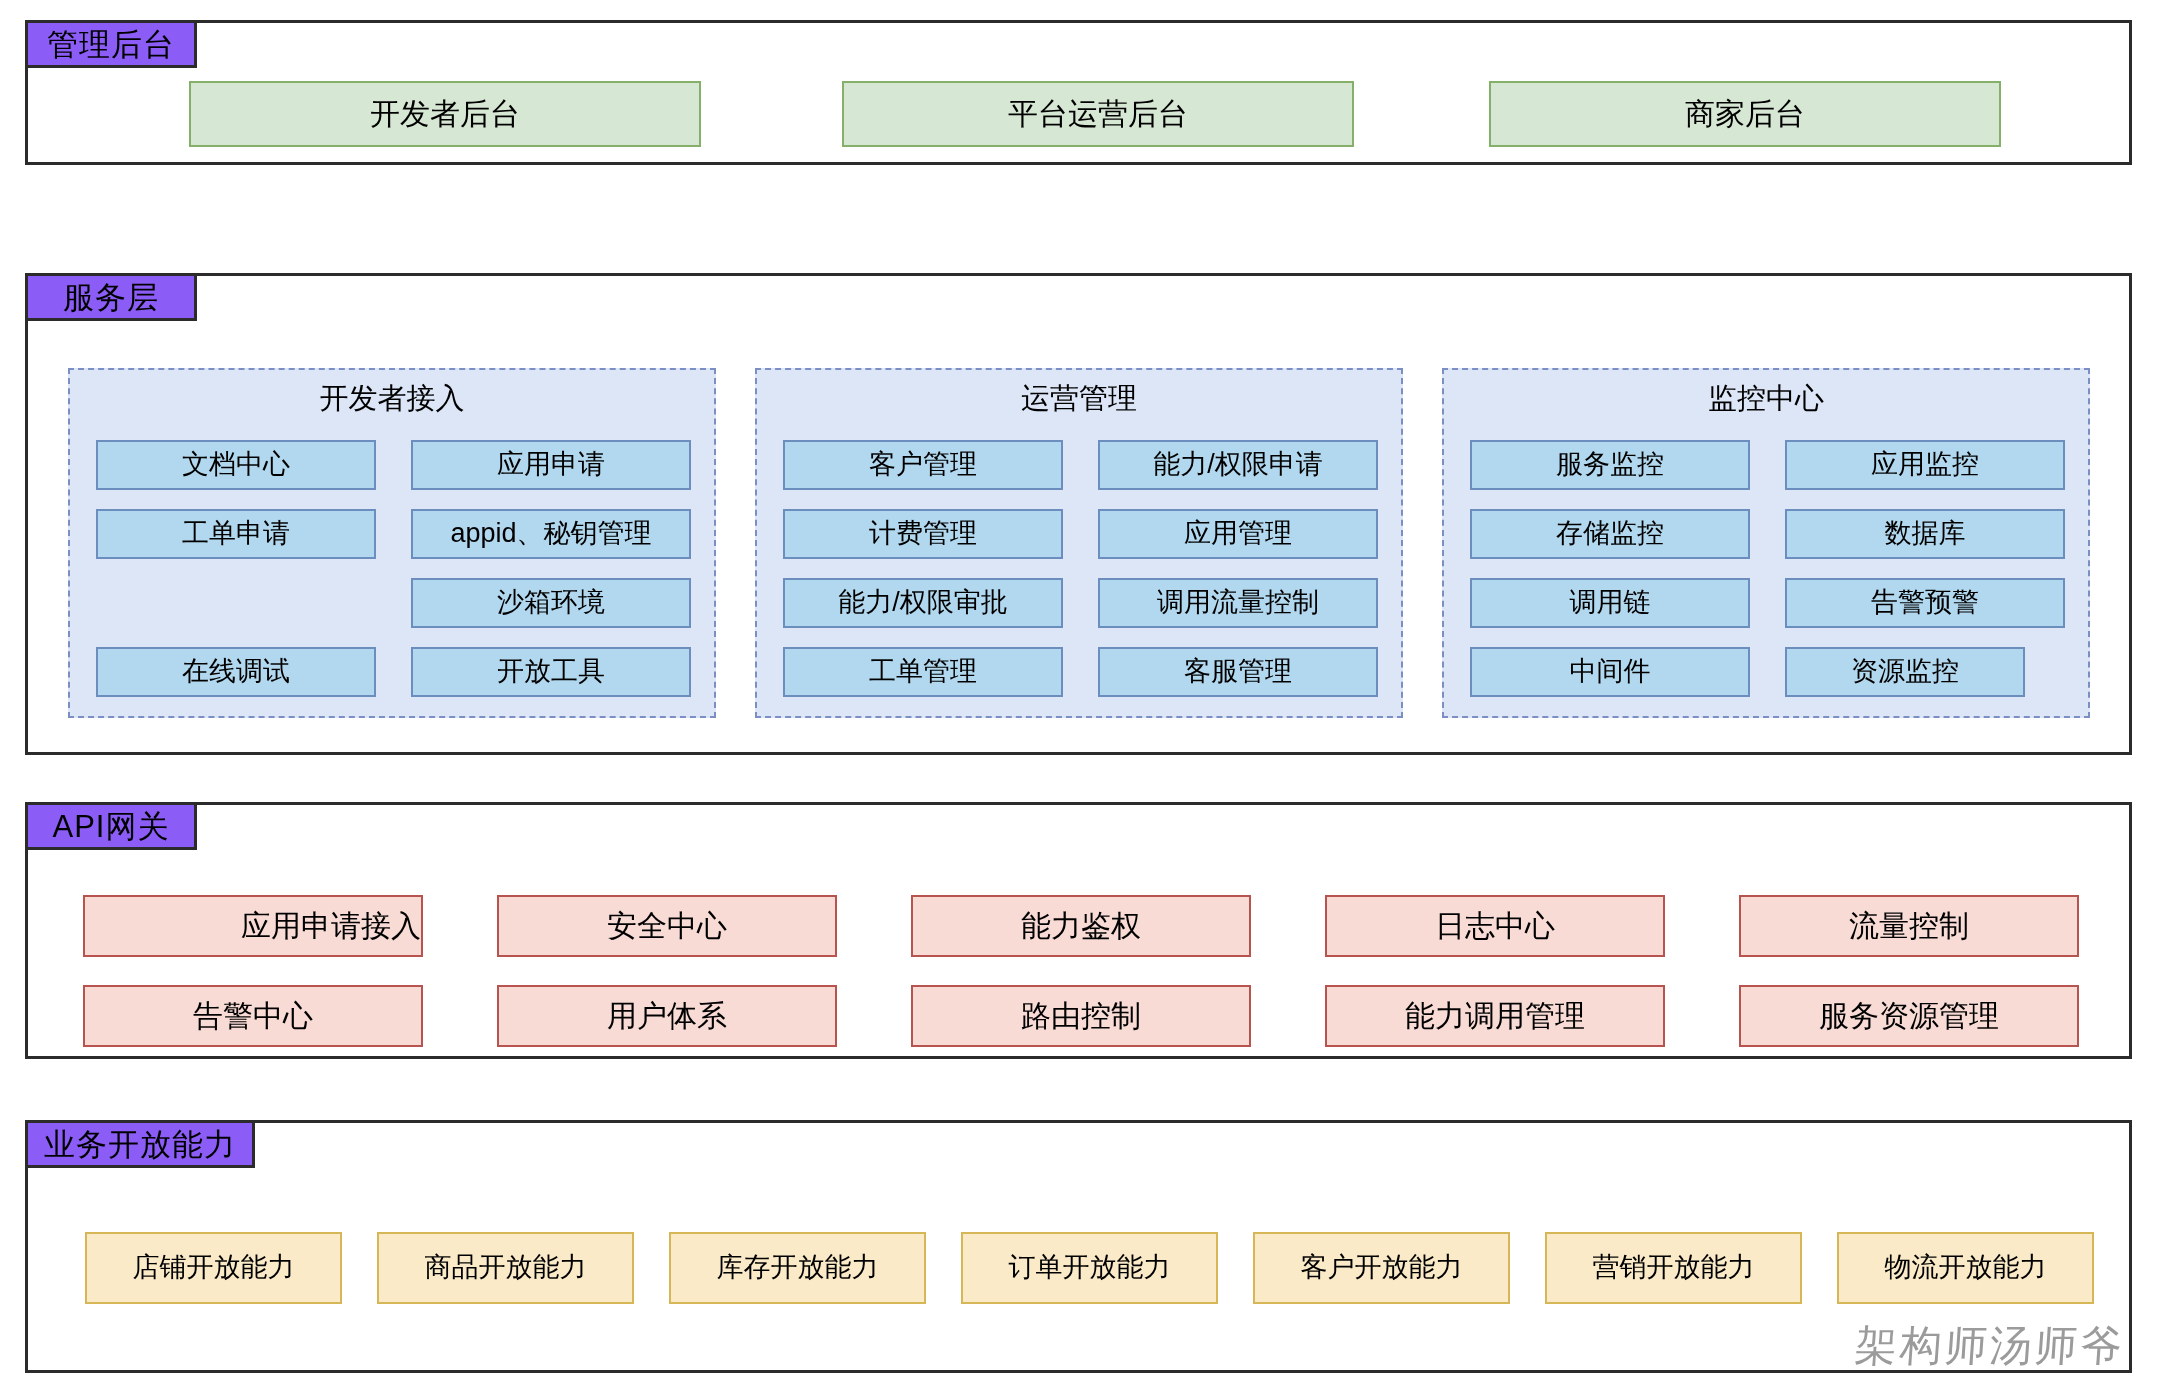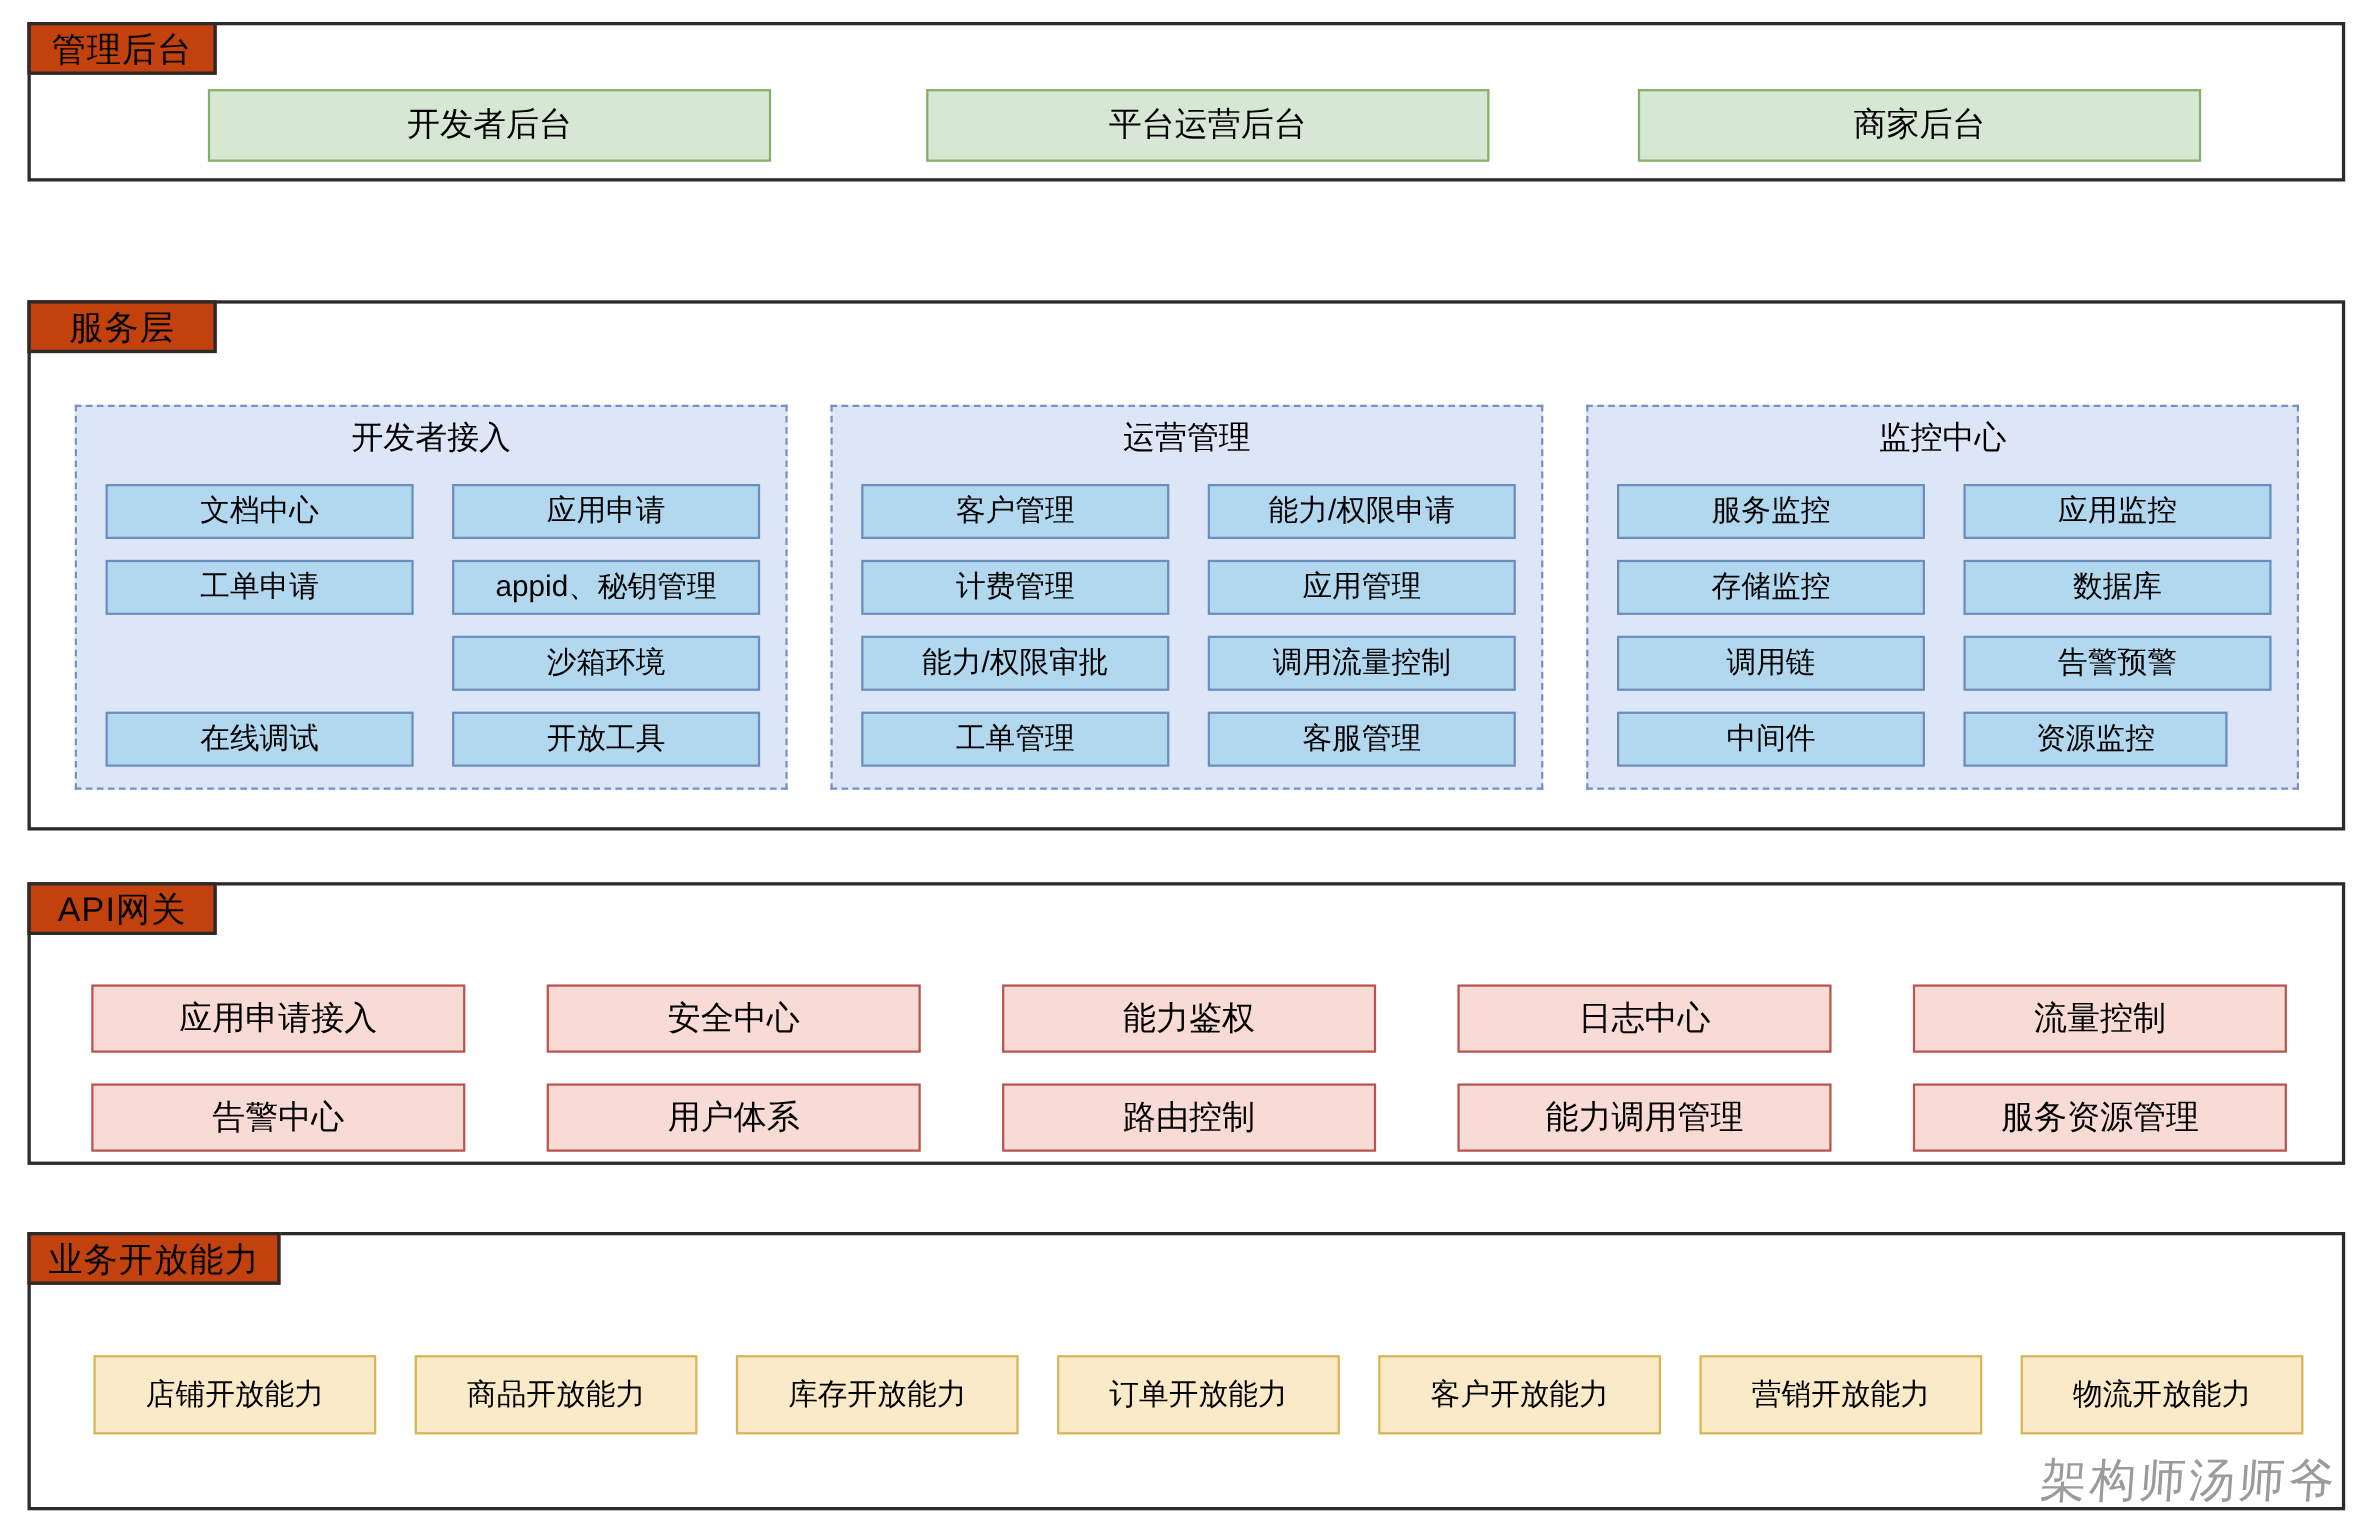--- a/index.html
+++ b/index.html
@@ -31,21 +31,21 @@
     box-sizing: border-box;
     border: 3px solid #2b2b2b;
     background: #ffffff;
   }
 
   
   .layer-tab {
     position: absolute;
     box-sizing: border-box;
     border: 3px solid #2b2b2b;
-    background: #c2410c;
+    background: #8b5cf6;
     display: flex;
     align-items: center;
     justify-content: center;
     font-size: 31px;
     line-height: 1;
     letter-spacing: 1px;
     z-index: 5;
     white-space: nowrap;
   }
 
@@ -214,21 +214,21 @@
   </div>
   <div class="node blue" style="left:1785px; top:647px; width:240px; height:50px;">
     <span>资源监控</span>
   </div>
 
   <div class="layer" style="left:25px; top:802px; width:2107px; height:257px;"></div>
   <div class="layer-tab" style="left:25px; top:802px; width:172px; height:48px;">
     <span>API网关</span>
   </div>
 
-  <div class="node pink" style="left:83px; top:895px; width:340px; height:62px;">
+  <div class="node pink" style="left:83px; top:895px; width:340px; height:62px;justify-content:flex-end;">
     <span>应用申请接入</span>
   </div>
   <div class="node pink" style="left:497px; top:895px; width:340px; height:62px;">
     <span>安全中心</span>
   </div>
   <div class="node pink" style="left:911px; top:895px; width:340px; height:62px;">
     <span>能力鉴权</span>
   </div>
   <div class="node pink" style="left:1325px; top:895px; width:340px; height:62px;">
     <span>日志中心</span>

